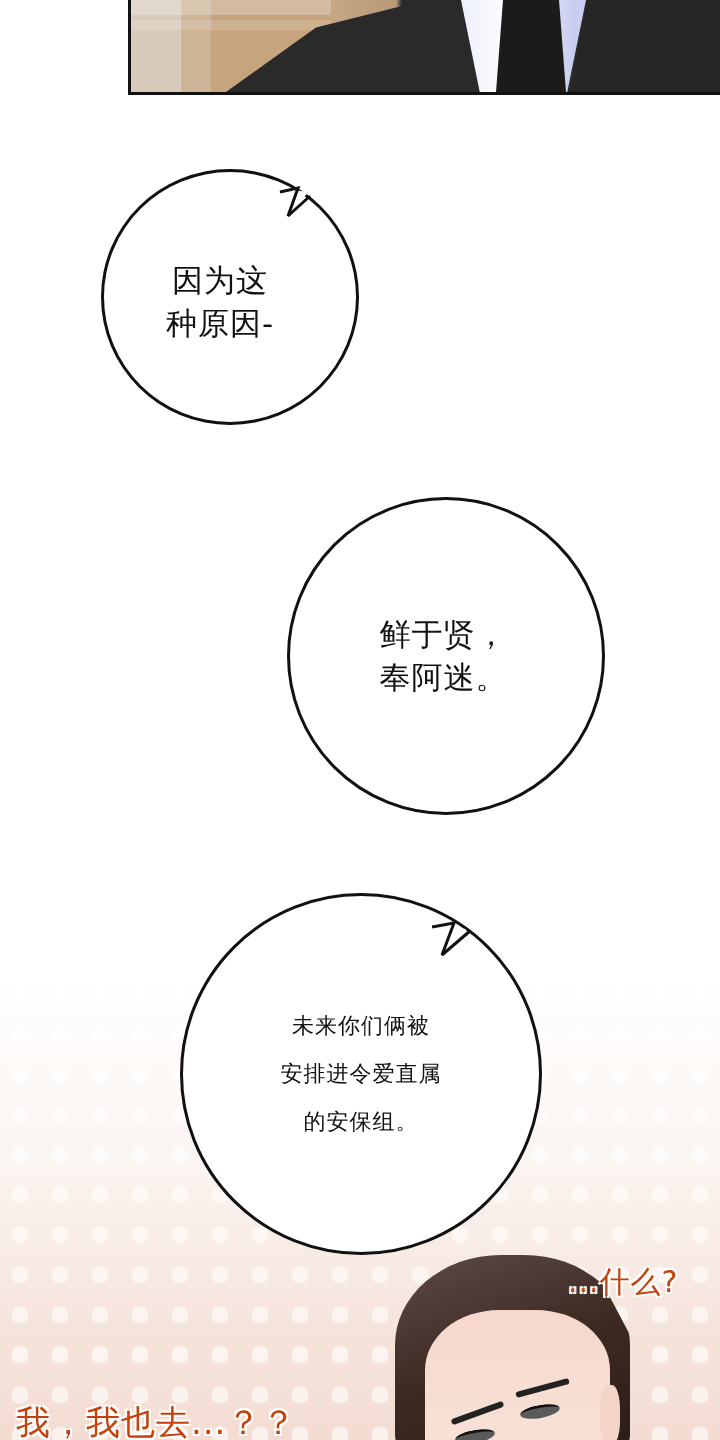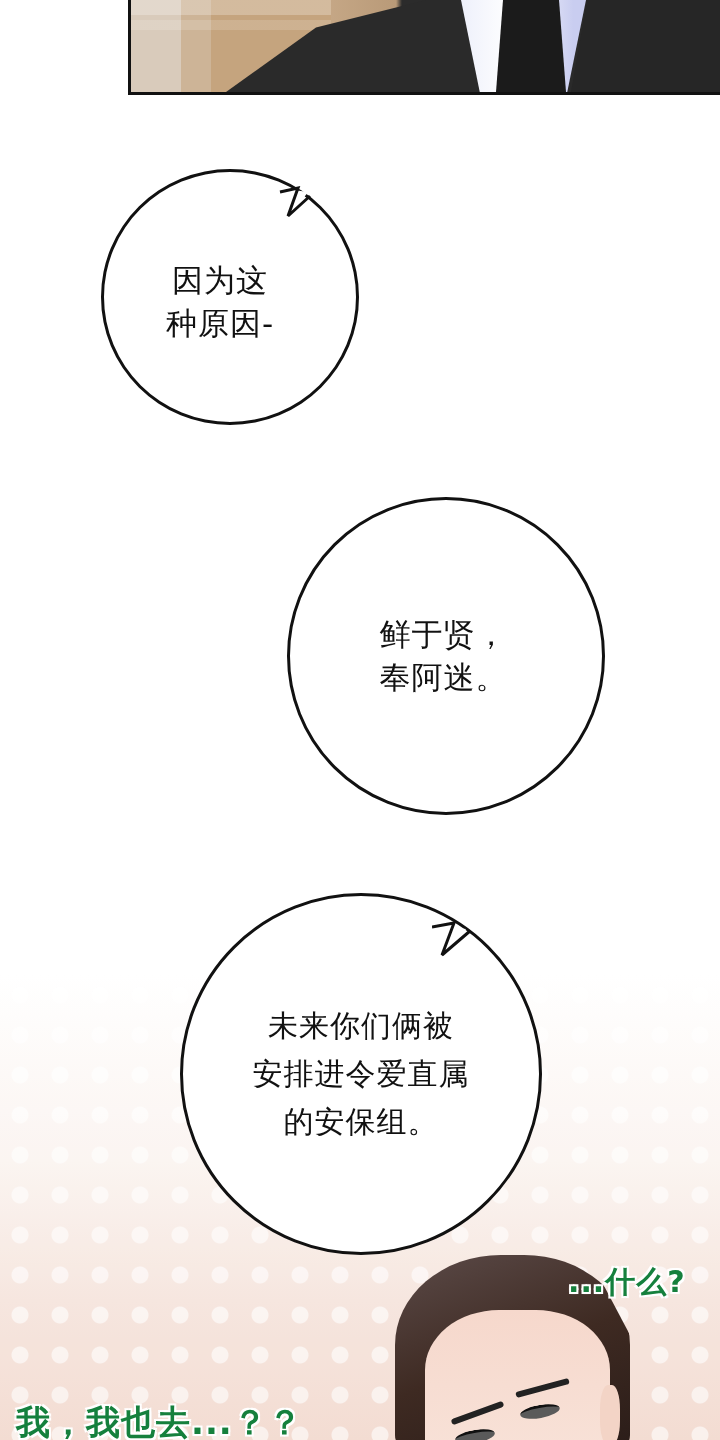--- a/index.html
+++ b/index.html
@@ -49,21 +49,21 @@
     .bubble .text {
       font-size: 31px; line-height: 43px; color: #111; font-weight: 500;
       white-space: pre-line; letter-spacing: 1px;
     }
 
     #bubble-1 { left: 101px; top: 169px; width: 258px; height: 256px; }
     #bubble-1 .text { margin-left: -20px; margin-top: 10px; }
     #bubble-2 { left: 287px; top: 497px; width: 318px; height: 318px; }
     #bubble-2 .text { margin-left: -5px; font-family: Liberation Serif, serif; }
     #bubble-3 { left: 180px; top: 893px; width: 362px; height: 362px; }
-    #bubble-3 .text { font-size: 30px; line-height: 48px; }
+    #bubble-3 .text { font-size: 22px; line-height: 48px; }
 
     .bottom-bg {
       position: absolute; left: 0; top: 975px; width: 720px; height: 465px;
       background:
         radial-gradient(circle at 20px 20px, rgba(255,255,255,0.6) 8px, transparent 9px) 0 0/40px 40px,
         linear-gradient(180deg, #ffffff 0%, #fbf4f0 40%, #f6e4dc 70%, #f2d9ce 100%);
       opacity: 0.9;
     }
     .face {
       position: absolute; left: 395px; top: 1255px; width: 235px; height: 200px;
@@ -79,21 +79,21 @@
       background: linear-gradient(180deg, #f6d8cc, #f8e2d8);
       border-radius: 40% 40% 0 0;
     }
     .face .brow-l { position: absolute; left: 55px; top: 155px; width: 55px; height: 6px; background: #222; transform: rotate(-20deg); border-radius: 3px; }
     .face .brow-r { position: absolute; left: 120px; top: 130px; width: 55px; height: 6px; background: #222; transform: rotate(-15deg); border-radius: 3px; }
     .face .eye-l { position: absolute; left: 60px; top: 175px; width: 40px; height: 10px; background: #5a5a5a; border-radius: 50%; border-top: 3px solid #111; transform: rotate(-10deg); }
     .face .eye-r { position: absolute; left: 125px; top: 150px; width: 40px; height: 10px; background: #5a5a5a; border-radius: 50%; border-top: 3px solid #111; transform: rotate(-10deg); }
     .face .ear { position: absolute; left: 205px; top: 130px; width: 20px; height: 60px; background: #f3d4c6; border-radius: 40%; }
 
     .caption {
-      position: absolute; color: #15803d; font-size: 34px; font-weight: bold;
+      position: absolute; color: #c2410c; font-size: 34px; font-weight: normal;
       text-shadow: 0 0 3px #fff, 0 0 3px #fff, 2px 2px 0 #fff, -2px -2px 0 #fff, 2px -2px 0 #fff, -2px 2px 0 #fff;
       letter-spacing: 1px; white-space: nowrap;
     }
     #caption-what { left: 568px; top: 1262px; font-size: 30px; }
     #caption-me { left: 16px; top: 1400px; }
   </style>
 </head>
 <body>
 
 <div class="panel-top">

